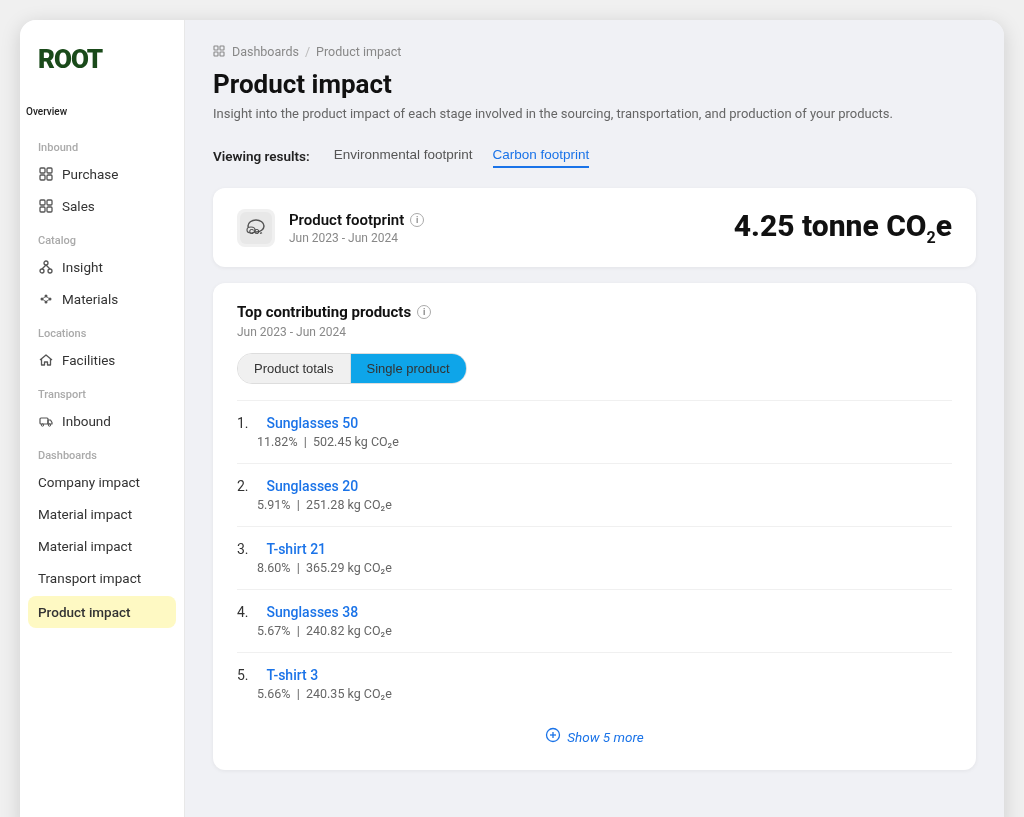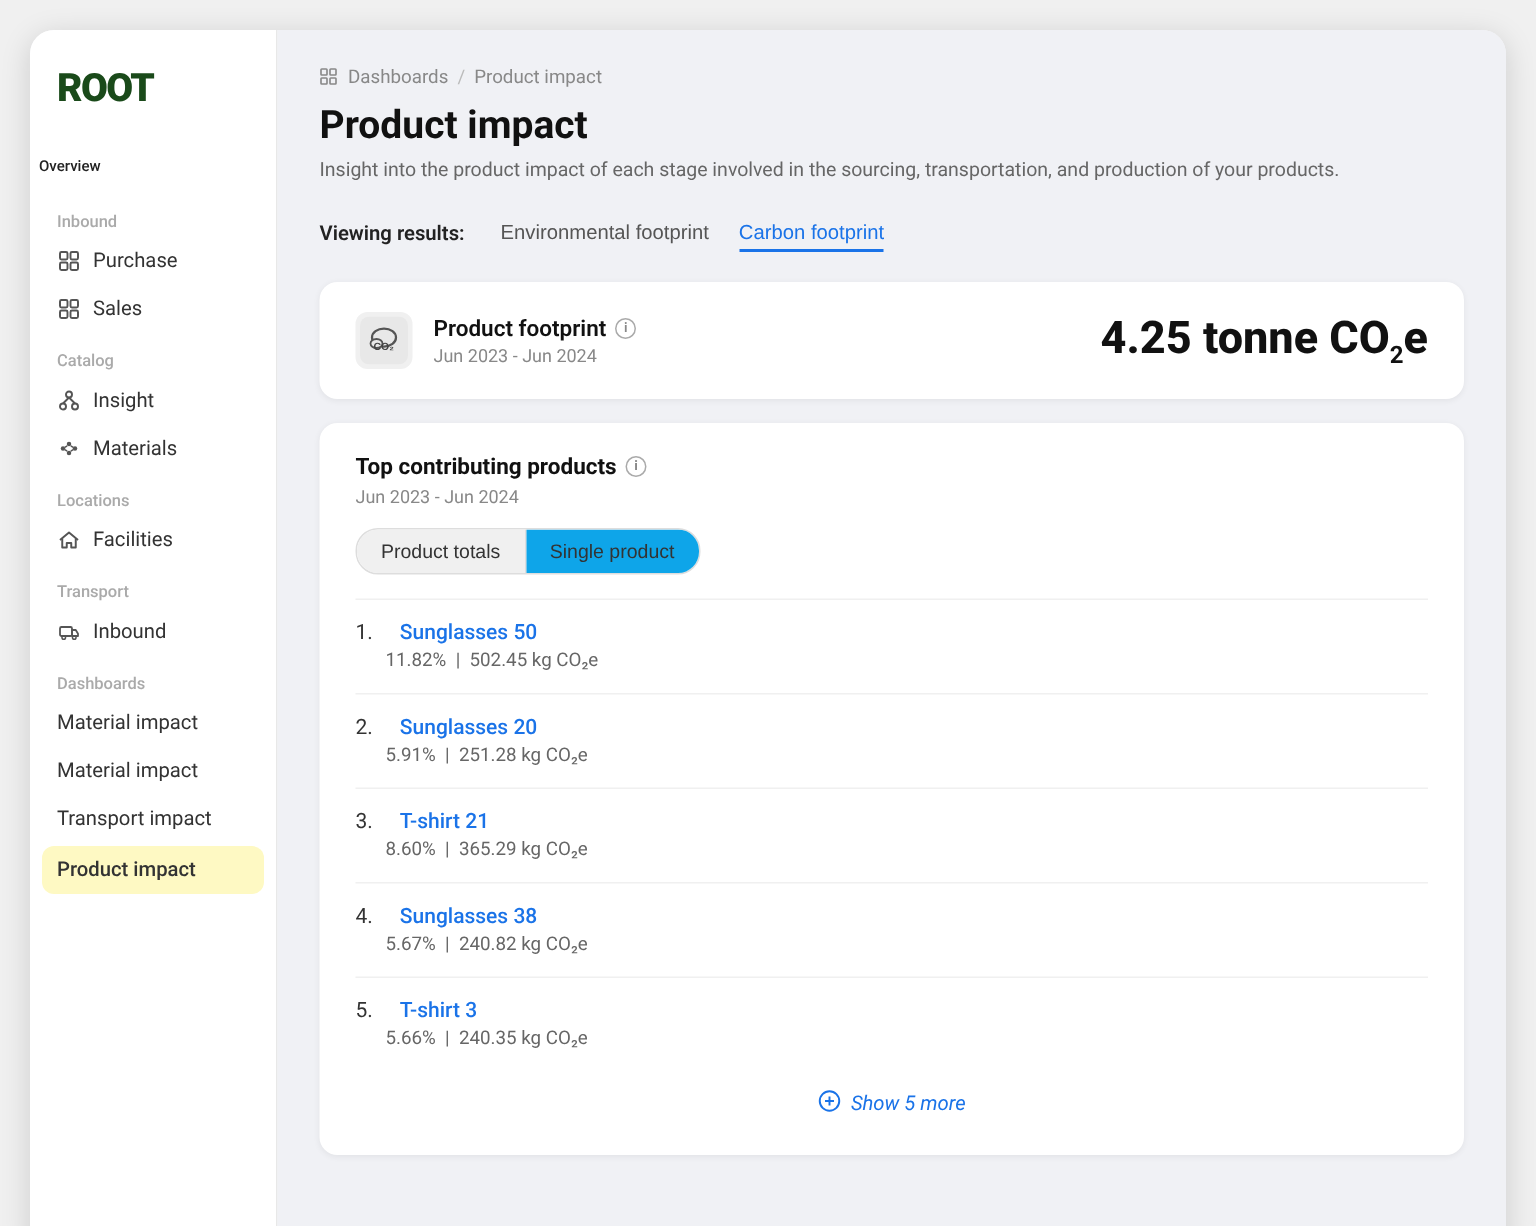--- a/index.html
+++ b/index.html
@@ -369,20 +369,23 @@
           <path d="M9 6H11.5L13 8.5V10H9V6Z" stroke="#555" stroke-width="1.2" stroke-linejoin="round"></path>
           <circle cx="3.5" cy="11" r="1.2" stroke="#555" stroke-width="1"></circle>
           <circle cx="10.5" cy="11" r="1.2" stroke="#555" stroke-width="1"></circle>
         </svg>
       </span>
       <span>Inbound</span>
     </div>
 
     <div class="sidebar-section-label">Dashboards</div>
     <div class="sidebar-item">
+      <span>Company impact</span>
+    </div>
+    <div class="sidebar-item">
       <span>Material impact</span>
     </div>
     <div class="sidebar-item">
       <span>Material impact</span>
     </div>
     <div class="sidebar-item">
       <span>Transport impact</span>
     </div>
     <div class="sidebar-item active-yellow">
       <span>Product impact</span>

